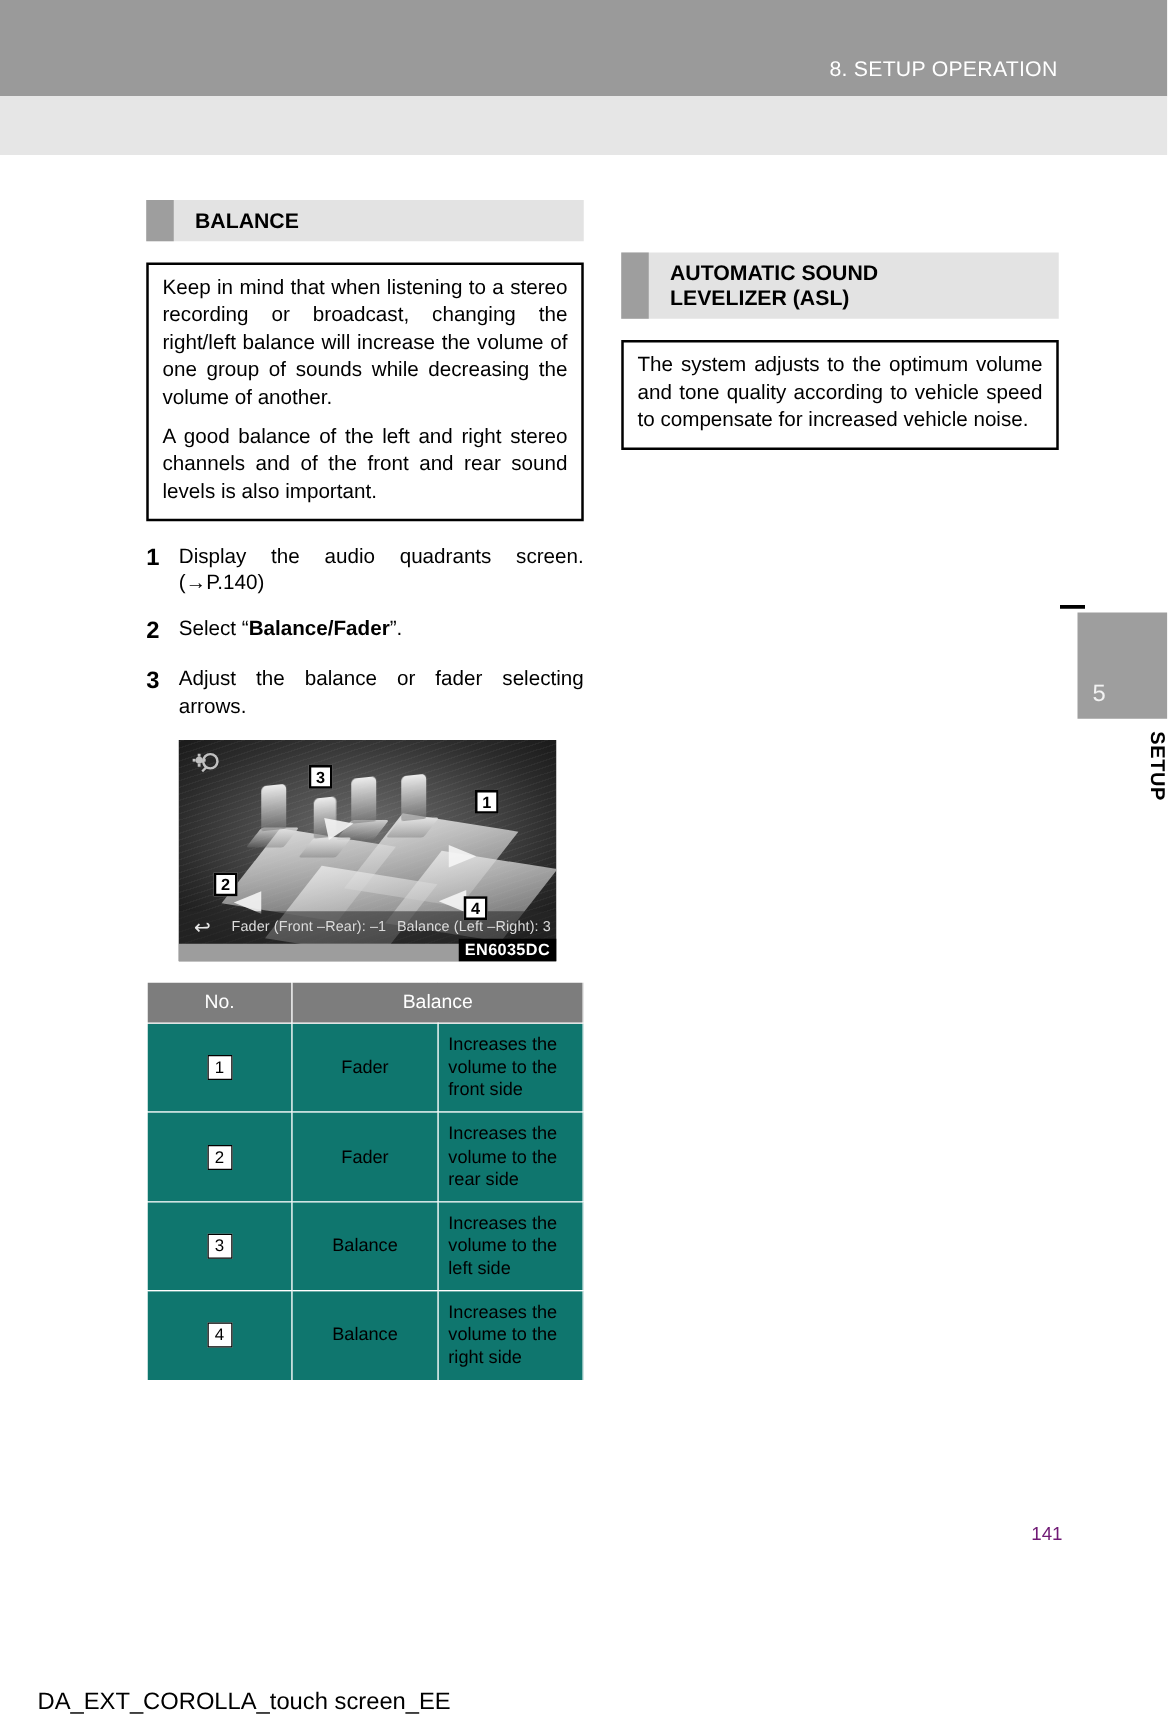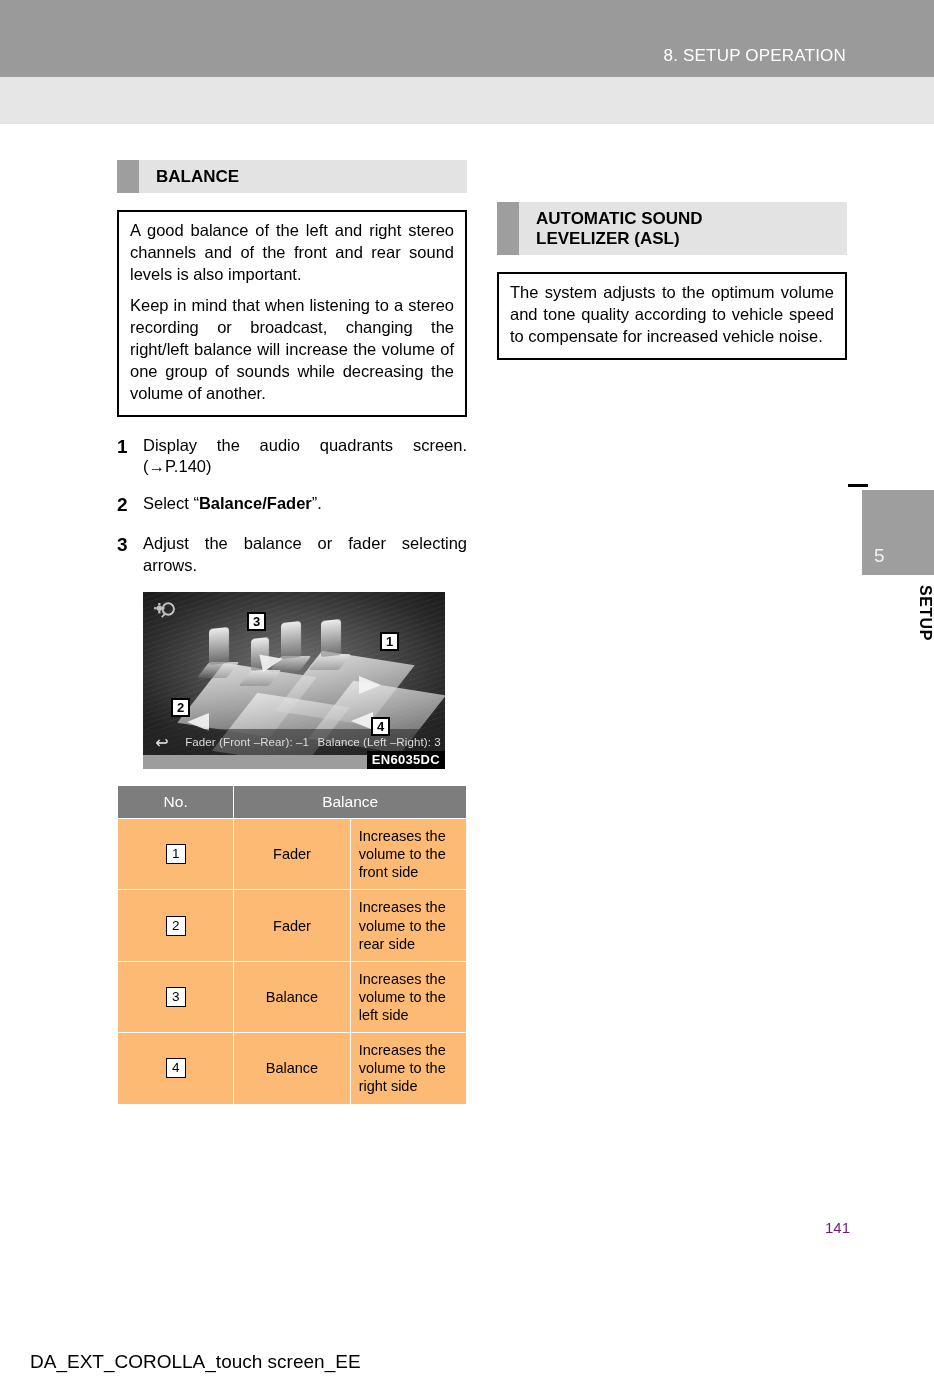--- a/index.html
+++ b/index.html
@@ -326,21 +326,21 @@
   .fn-table th {
     background: #7d7d7d;
     color: #ffffff;
     font-size: 15.5px;
     font-weight: normal;
     padding: 7px 4px;
     border: 1px solid #ffffff;
     text-align: center;
   }
   .fn-table td {
-    background: #fdba74;
+    background: #0f766e;
     border: 1px solid #ffffff;
     font-size: 14.5px;
     color: #000000;
     padding: 8px 8px;
     vertical-align: middle;
     line-height: 1.25;
     margin-top: 32px;
   }
   .fn-table td.c-no { text-align: center; width: 62px; padding: 8px 0; }
   .fn-table td.c-name { text-align: center; width: 98px; }
@@ -423,22 +423,22 @@
   <div class="side-tab-label">SETUP</div>
 
   <div class="col-left">
 
     <div class="section-head">
       <div class="section-head-mark"></div>
       <div class="section-head-title">BALANCE</div>
     </div>
 
     <div class="framed-box">
+      <p>Keep in mind that when listening to a stereo recording or broadcast, changing the right/left balance will increase the volume of one group of sounds while decreasing the volume of another.</p>
       <p>A good balance of the left and right stereo channels and of the front and rear sound levels is also important.</p>
-      <p>Keep in mind that when listening to a stereo recording or broadcast, changing the right/left balance will increase the volume of one group of sounds while decreasing the volume of another.</p>
     </div>
 
     <div class="steps">
       <div class="step">
         <div class="step-num">1</div>
         <div class="step-text"><span>Display the audio quadrants screen. (→P.140)</span></div>
       </div>
       <div class="step">
         <div class="step-num">2</div>
         <div class="step-text"><span>Select “</span><b>Balance/Fader</b><span>”.</span></div>

